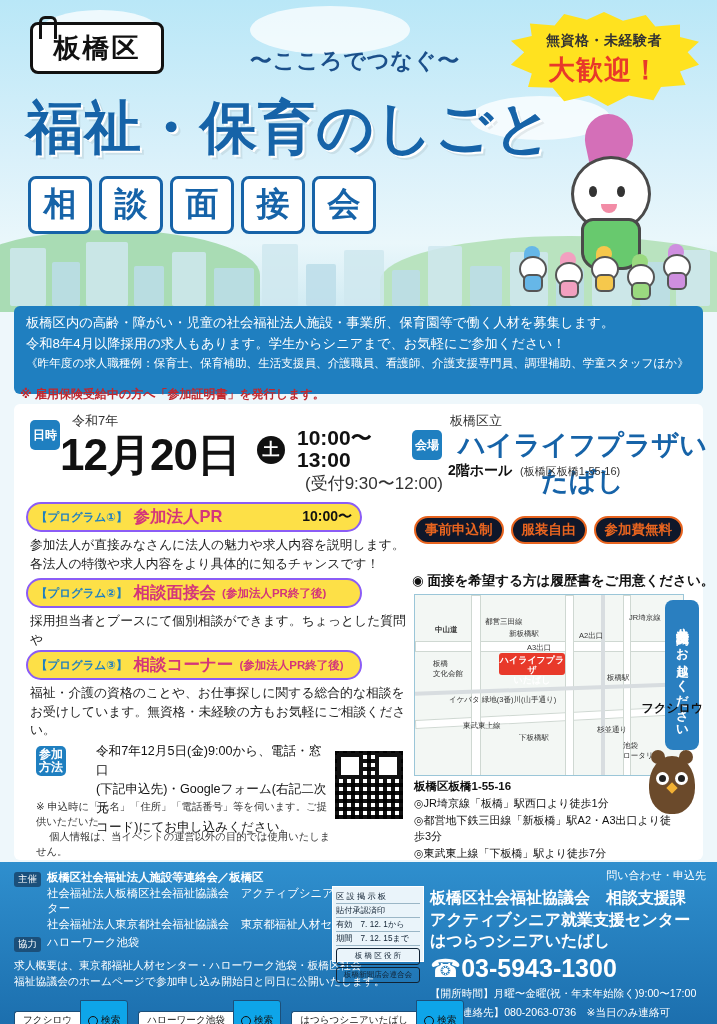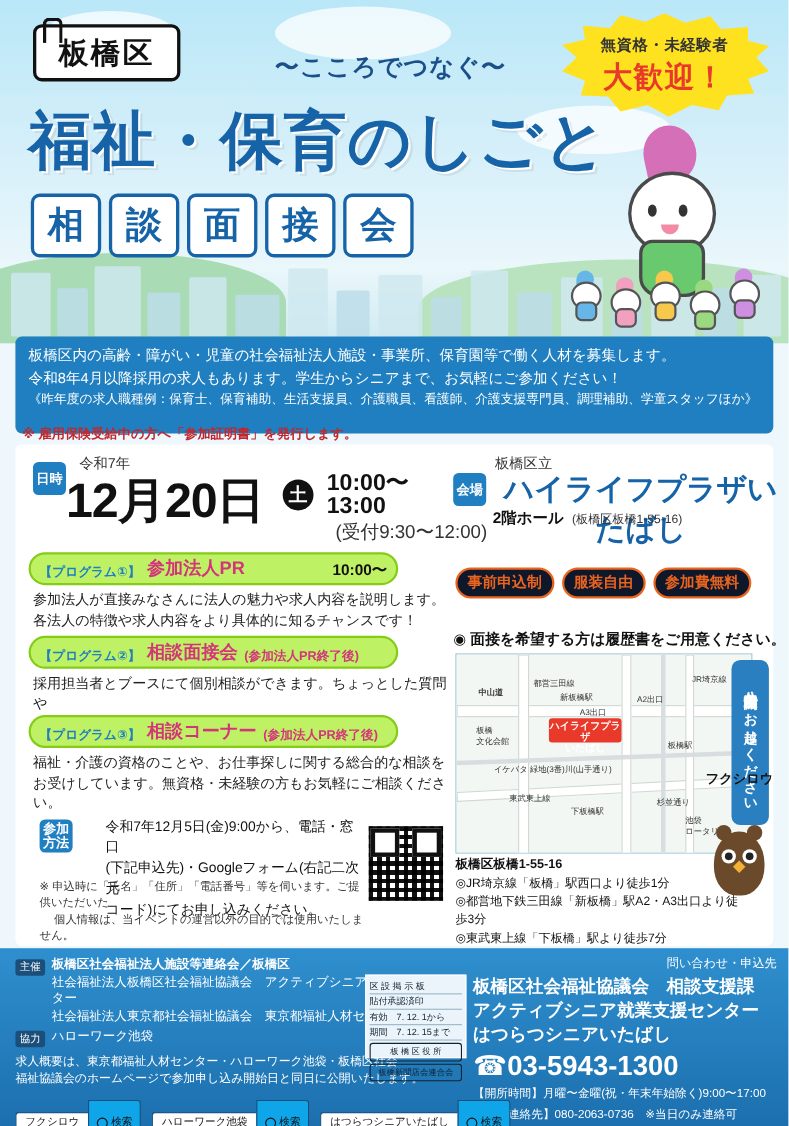--- a/index.html
+++ b/index.html
@@ -109,22 +109,22 @@
   .recept{position:absolute;left:281px;top:472px;font-size:17px;color:#333;margin-left:24px;}
 
   .venue-lbl{position:absolute;left:412px;top:414px;margin-top:16px;}
   .venue-small{position:absolute;left:450px;top:412px;font-size:13px;color:#333;}
   .venue-big{position:absolute;left:448px;top:427px;font-size:27px;font-weight:bold;color:#1663a8;text-align:center;}
   .venue-hall{position:absolute;left:448px;top:462px;font-size:14px;font-weight:bold;color:#111;}
   .venue-addr{position:absolute;left:520px;top:464px;font-size:11px;color:#333;}
 
   .prog{position:absolute;left:26px;width:380px;}
   .prog .bar{
-    display:flex;align-items:flex-end;gap:6px;
-    border:2px solid #84cc16;border-radius:16px;background:#bef264;
+    display:flex;align-items:center;gap:6px;
+    border:2px solid #8b5cf6;border-radius:16px;background:#fde047;
     padding:2px 8px;width:336px;box-sizing:border-box;
   }
   .prog .pnum{font-size:11.5px;color:#1f7fc0;font-weight:bold;}
   .prog .ptitle{font-size:16.5px;color:#d4357a;font-weight:bold;}
   .prog .ptime{font-size:14px;color:#111;font-weight:bold;margin-left:auto;}
   .prog .ptail{font-size:11.5px;color:#d4357a;font-weight:bold;}
   .prog .body{font-size:12.8px;color:#222;line-height:1.45;margin-top:4px;padding-left:4px;}
 
   .pill-row{position:absolute;left:414px;top:516px;display:flex;gap:7px;}
   .pill{

